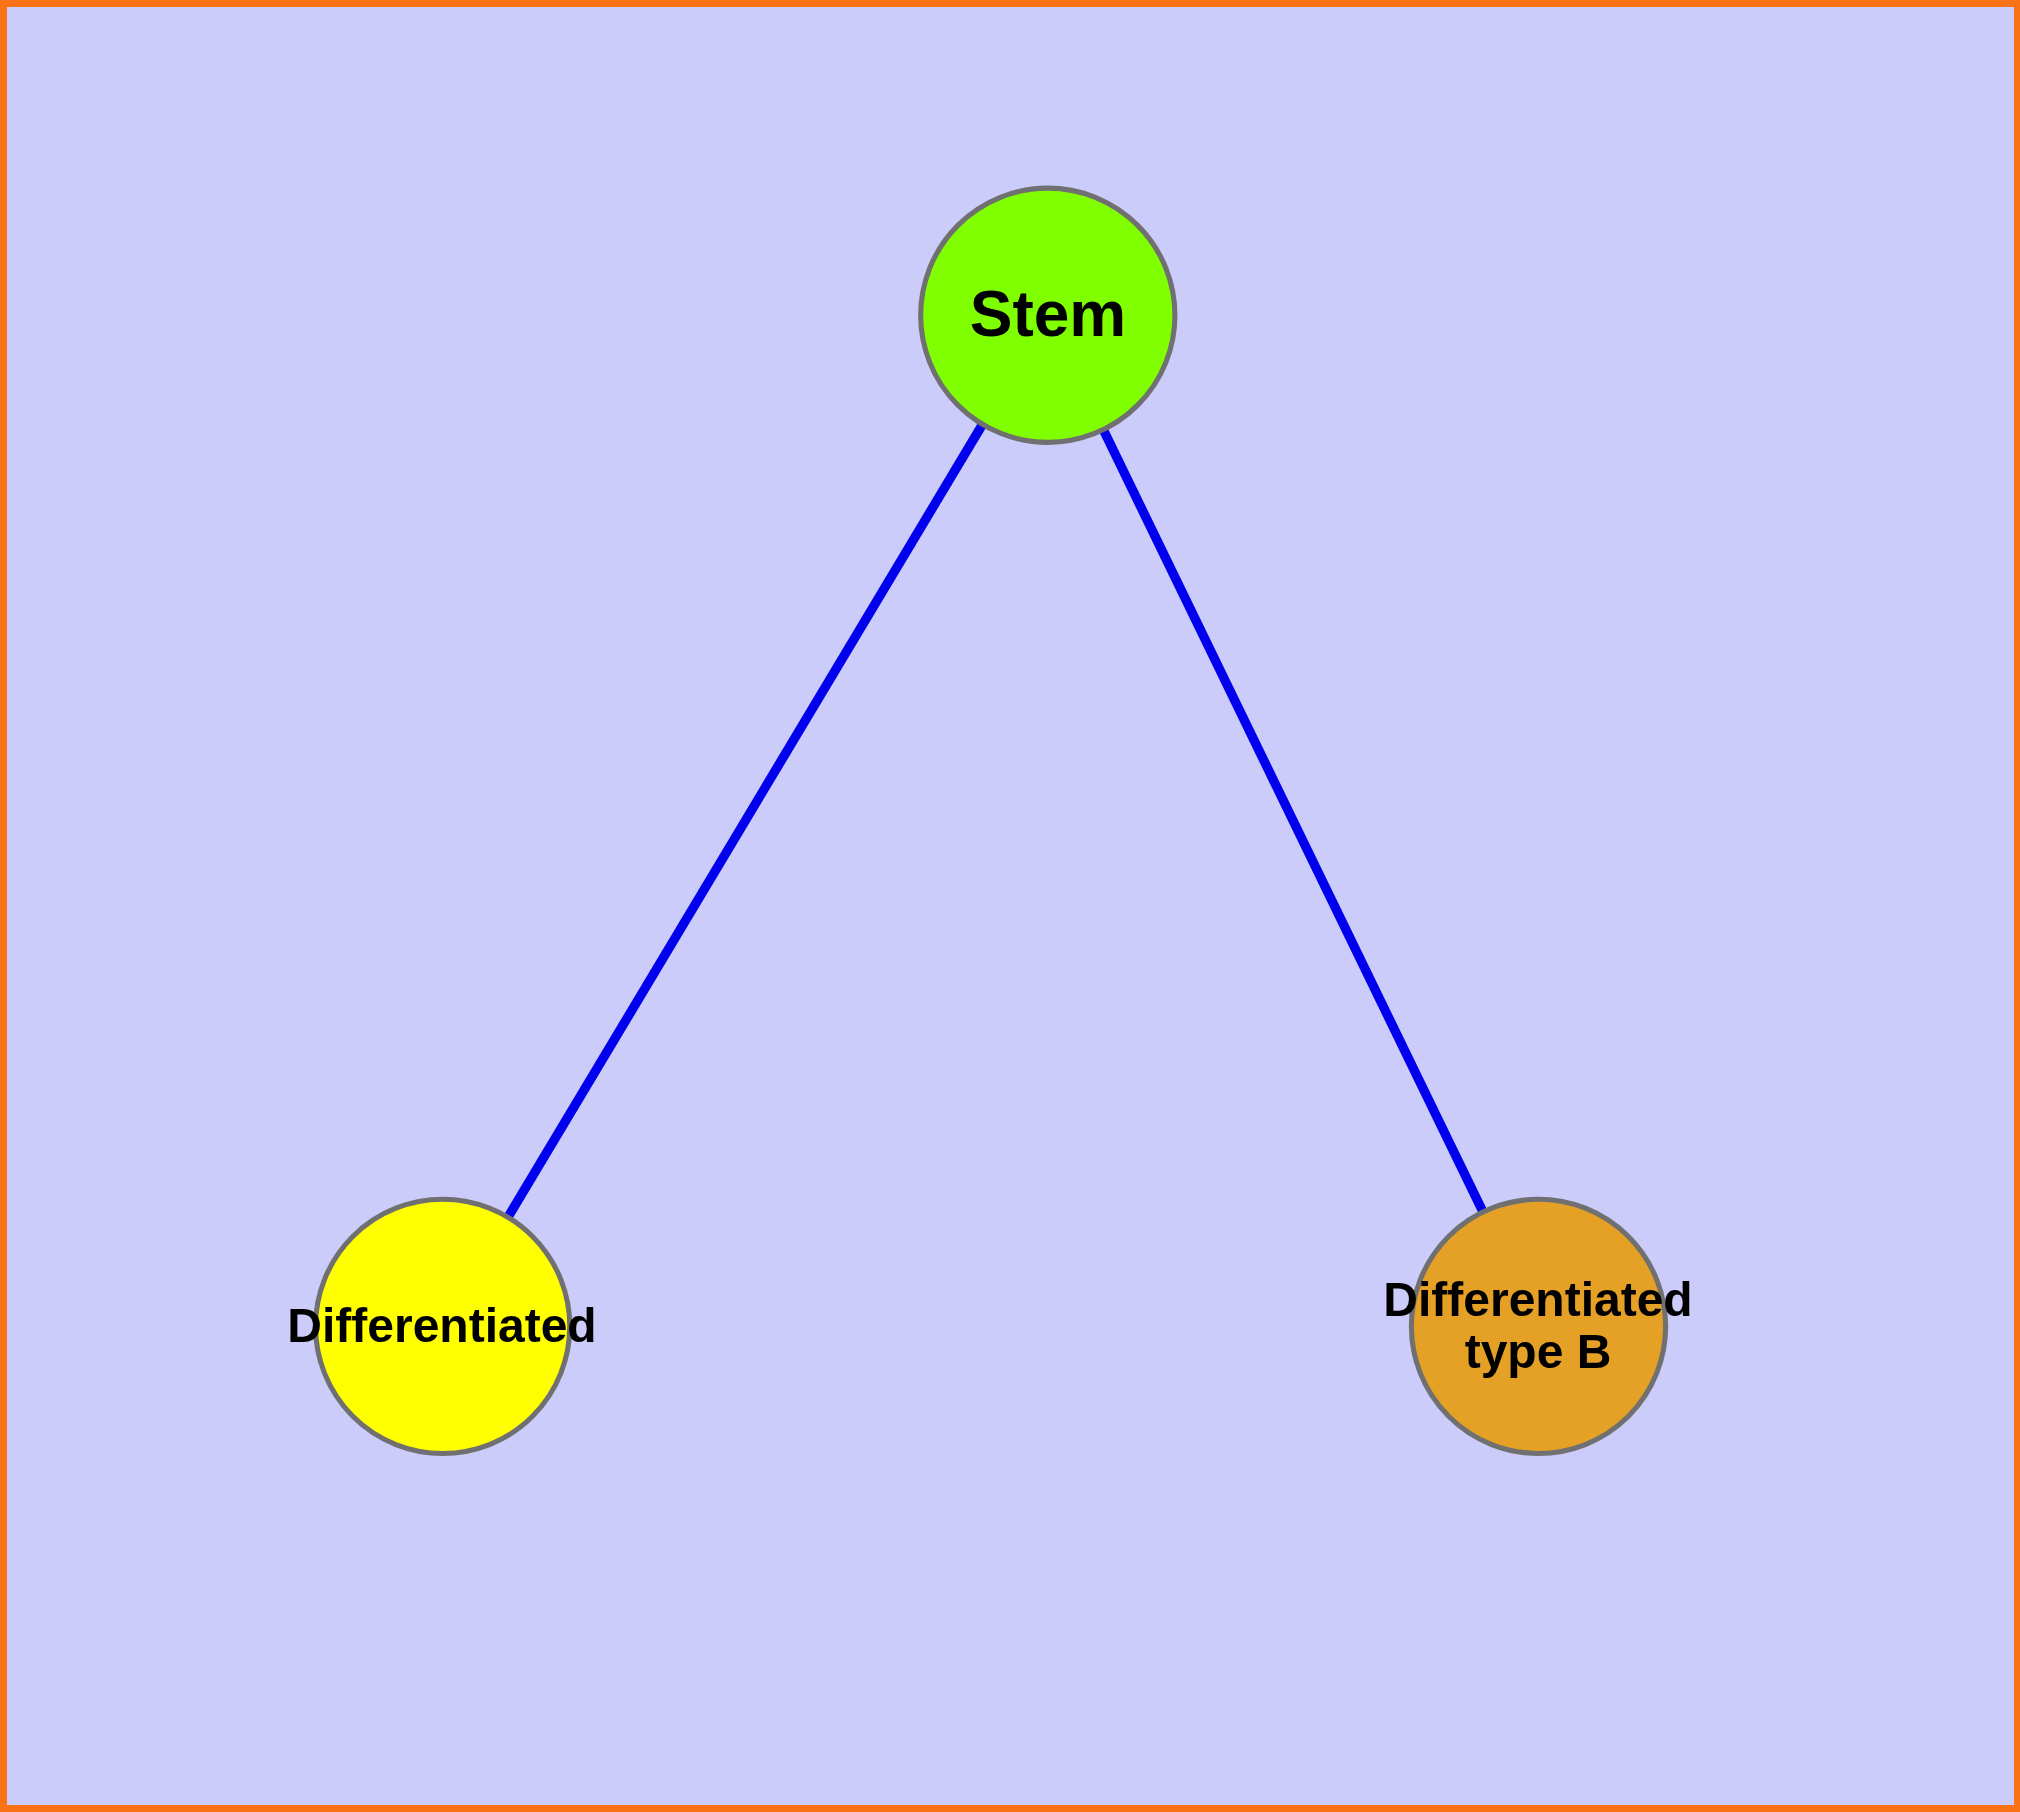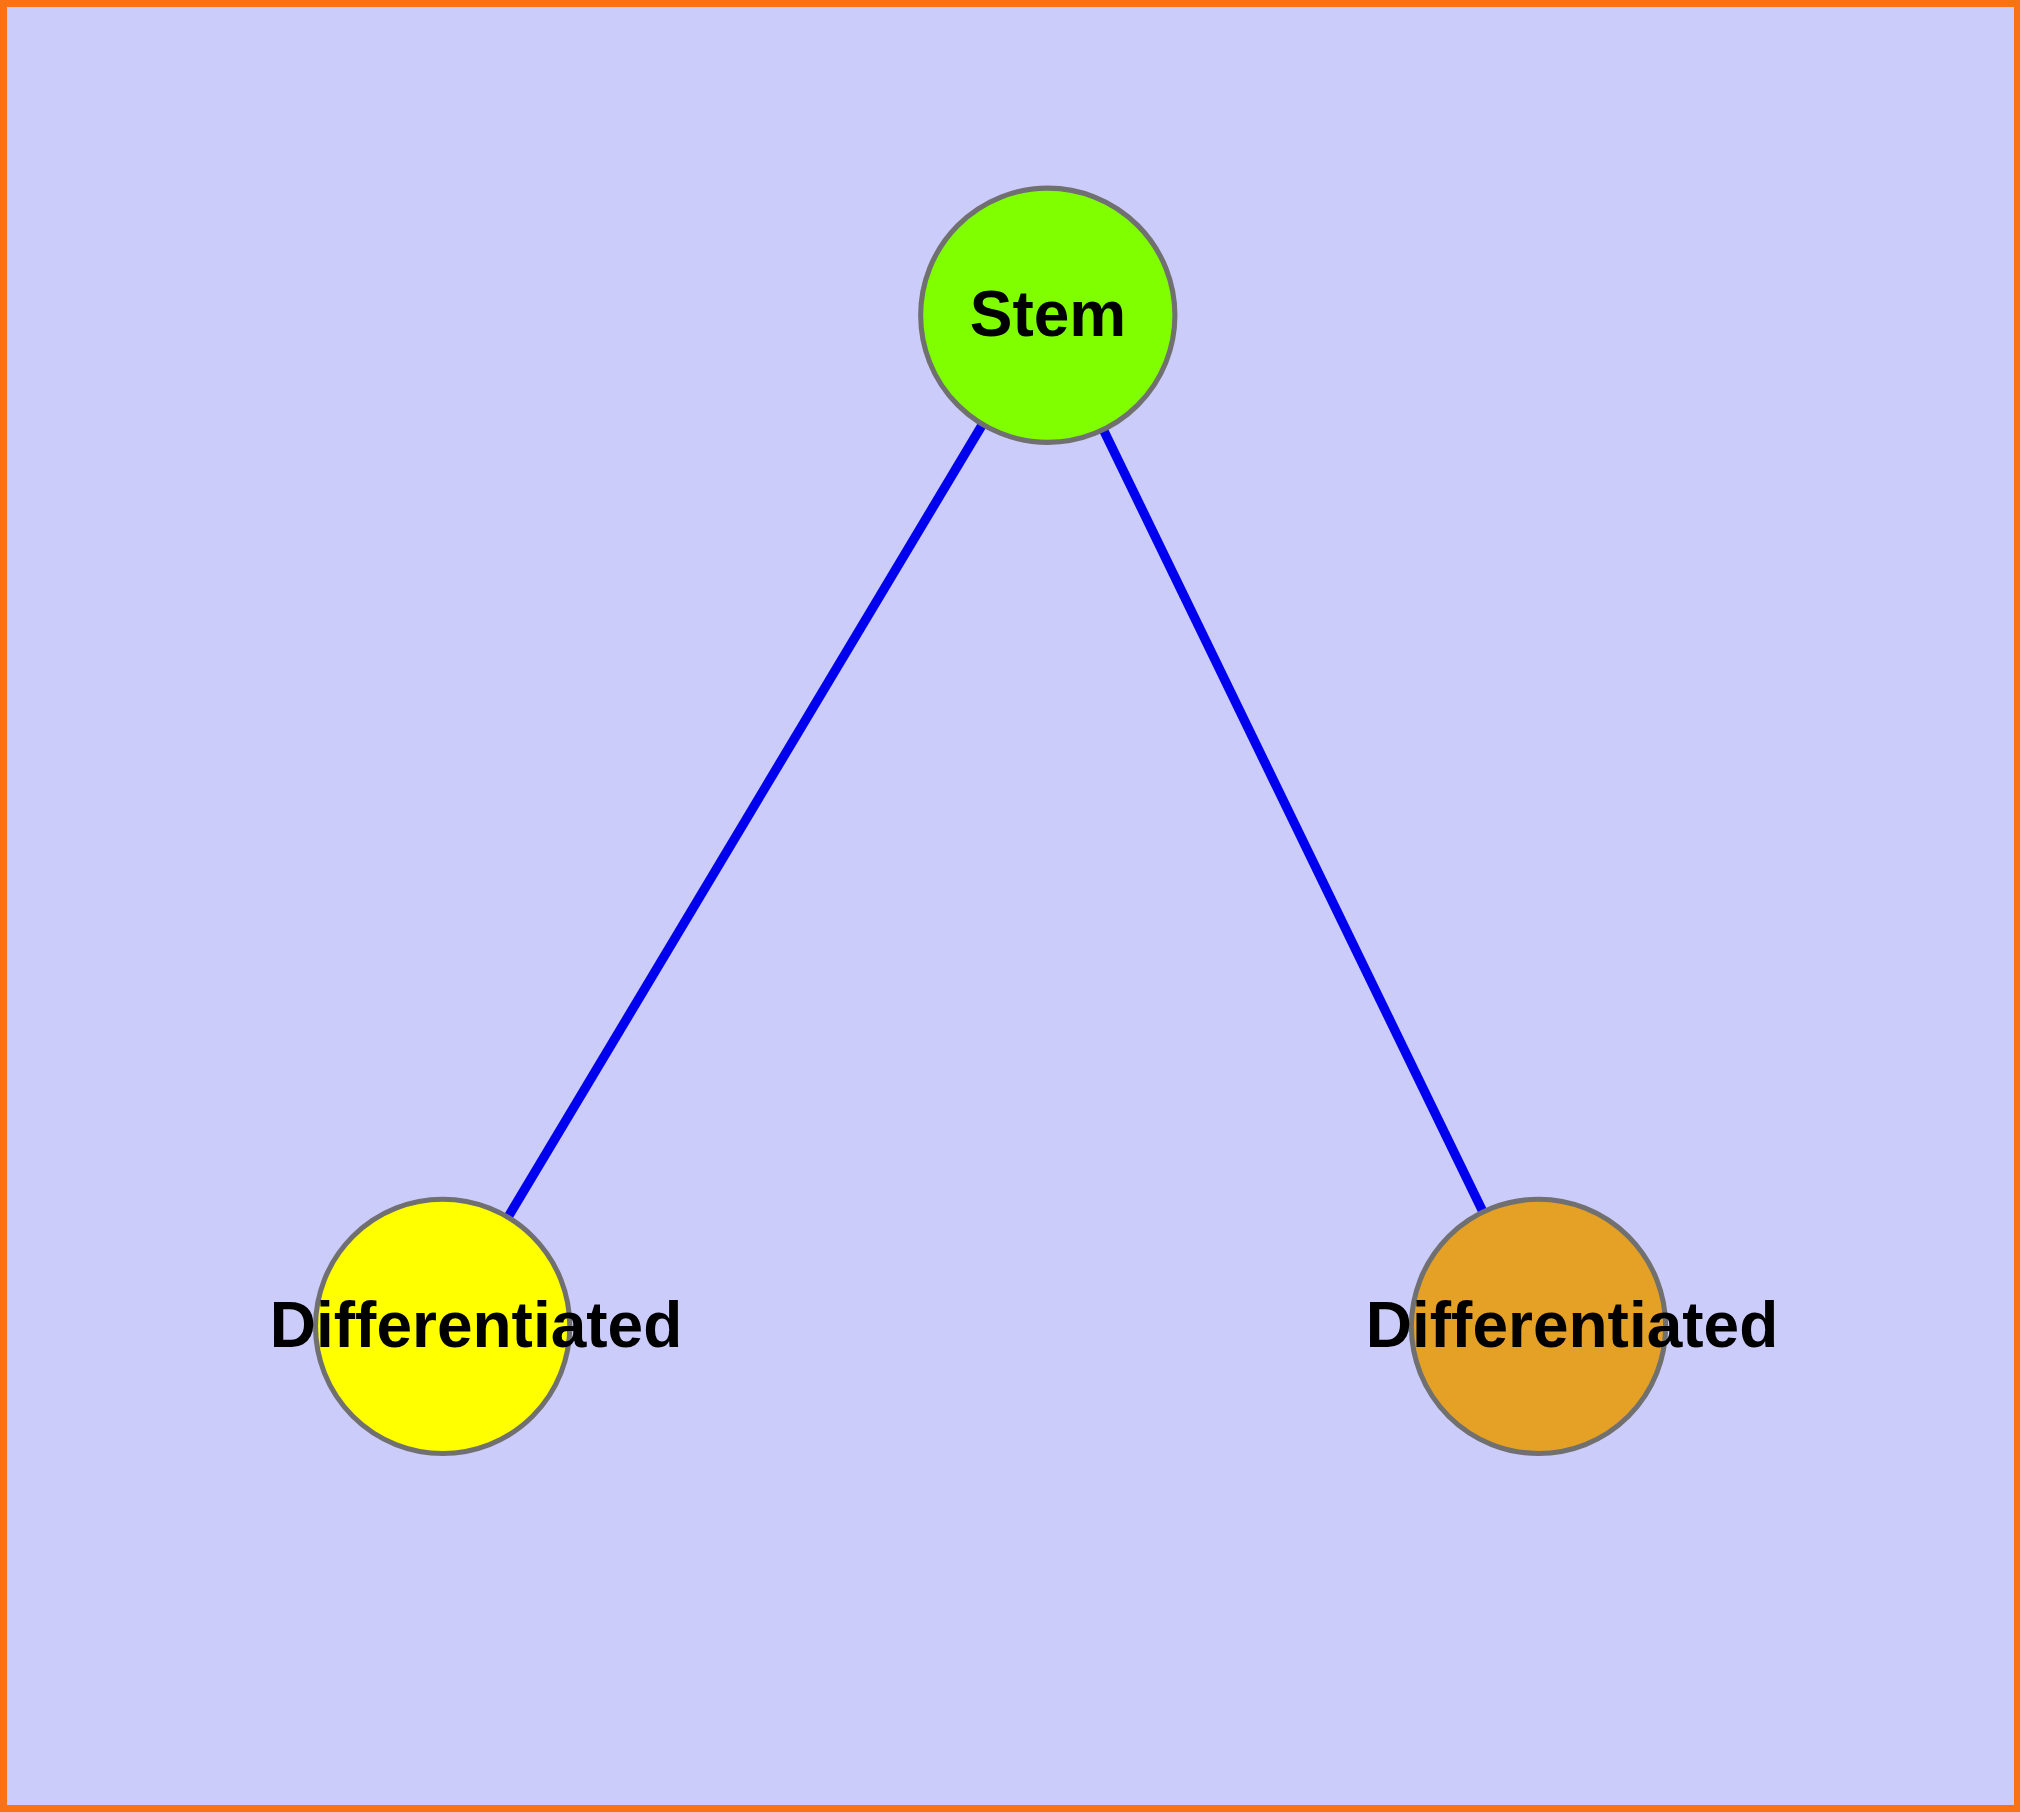--- a/index.html
+++ b/index.html
@@ -39,22 +39,21 @@
     color: #000000;
     white-space: pre;
     line-height: 1.08;
     pointer-events: none;
     transform: translate(-50%, -50%);
   }
   .node-label.big {
     font-size: 64px;
   }
   .node-label.two-line {
-    font-size: 64px;
-    margin-left: 34px;
+    font-size: 48px;
   }
 </style>
 </head>
 <body>
 
 <div id="canvas">
   <div id="plot-area"></div>
 
   <svg id="graph-svg" viewBox="0 0 2384 2138">
     <g id="edges-group">
@@ -64,16 +63,16 @@
     <g id="nodes-group">
         <circle cx="1236" cy="372" r="150" fill="#80ff00" stroke="#707070" stroke-width="6"></circle>
         <circle cx="522" cy="1565" r="150" fill="#ffff00" stroke="#707070" stroke-width="6"></circle>
         <circle cx="1815" cy="1565" r="150" fill="#e5a126" stroke="#707070" stroke-width="6"></circle>
       </g>
   </svg>
 
   <div id="labels-layer">
       <div class="node-label big" style="left: 1048px; top: 315px;"><div>Stem</div></div>
       <div class="node-label two-line" style="left: 442px; top: 1326px;"><div>Differentiated</div></div>
-      <div class="node-label two-line" style="left: 1538px; top: 1326px;"><div>Differentiated</div></div>
+      <div class="node-label two-line" style="left: 1538px; top: 1326px;"><div>Differentiated</div><div>type B</div></div>
     </div>
 </div>
 
 
 </body></html>

